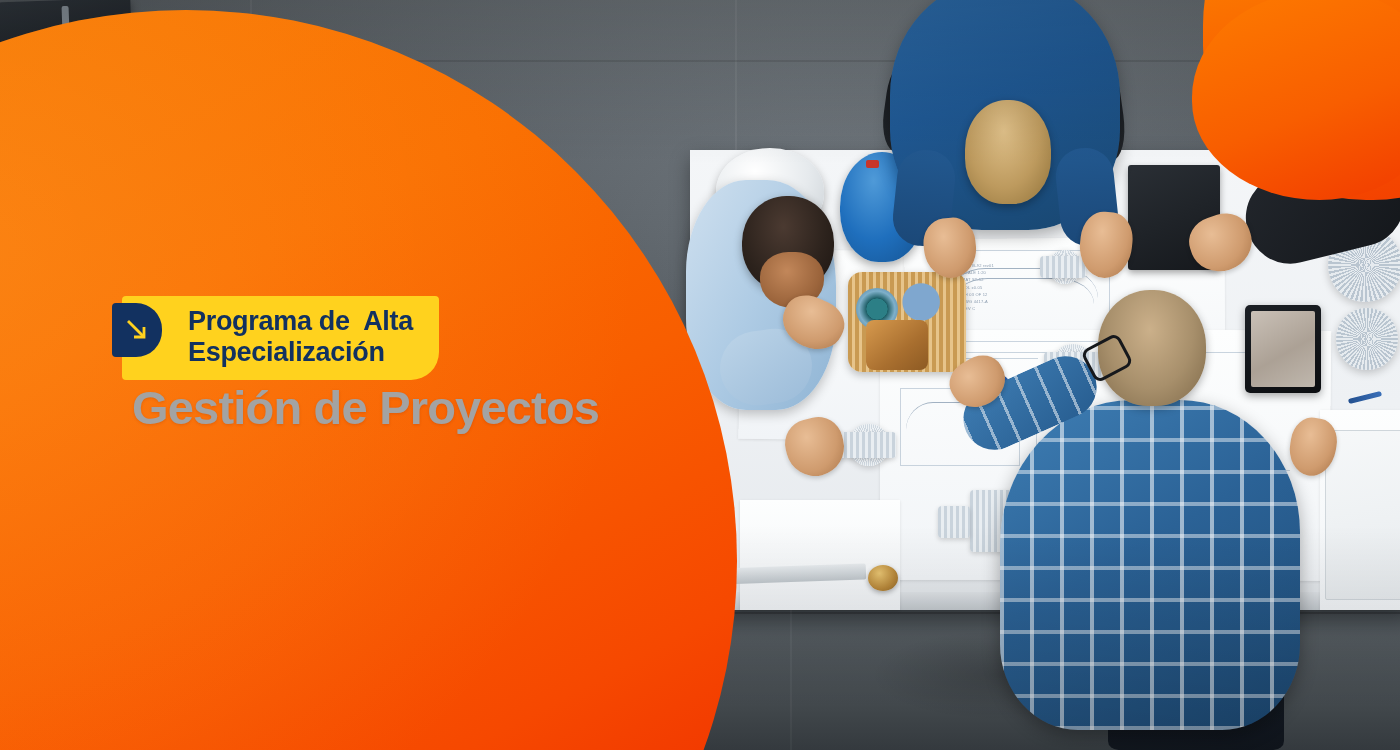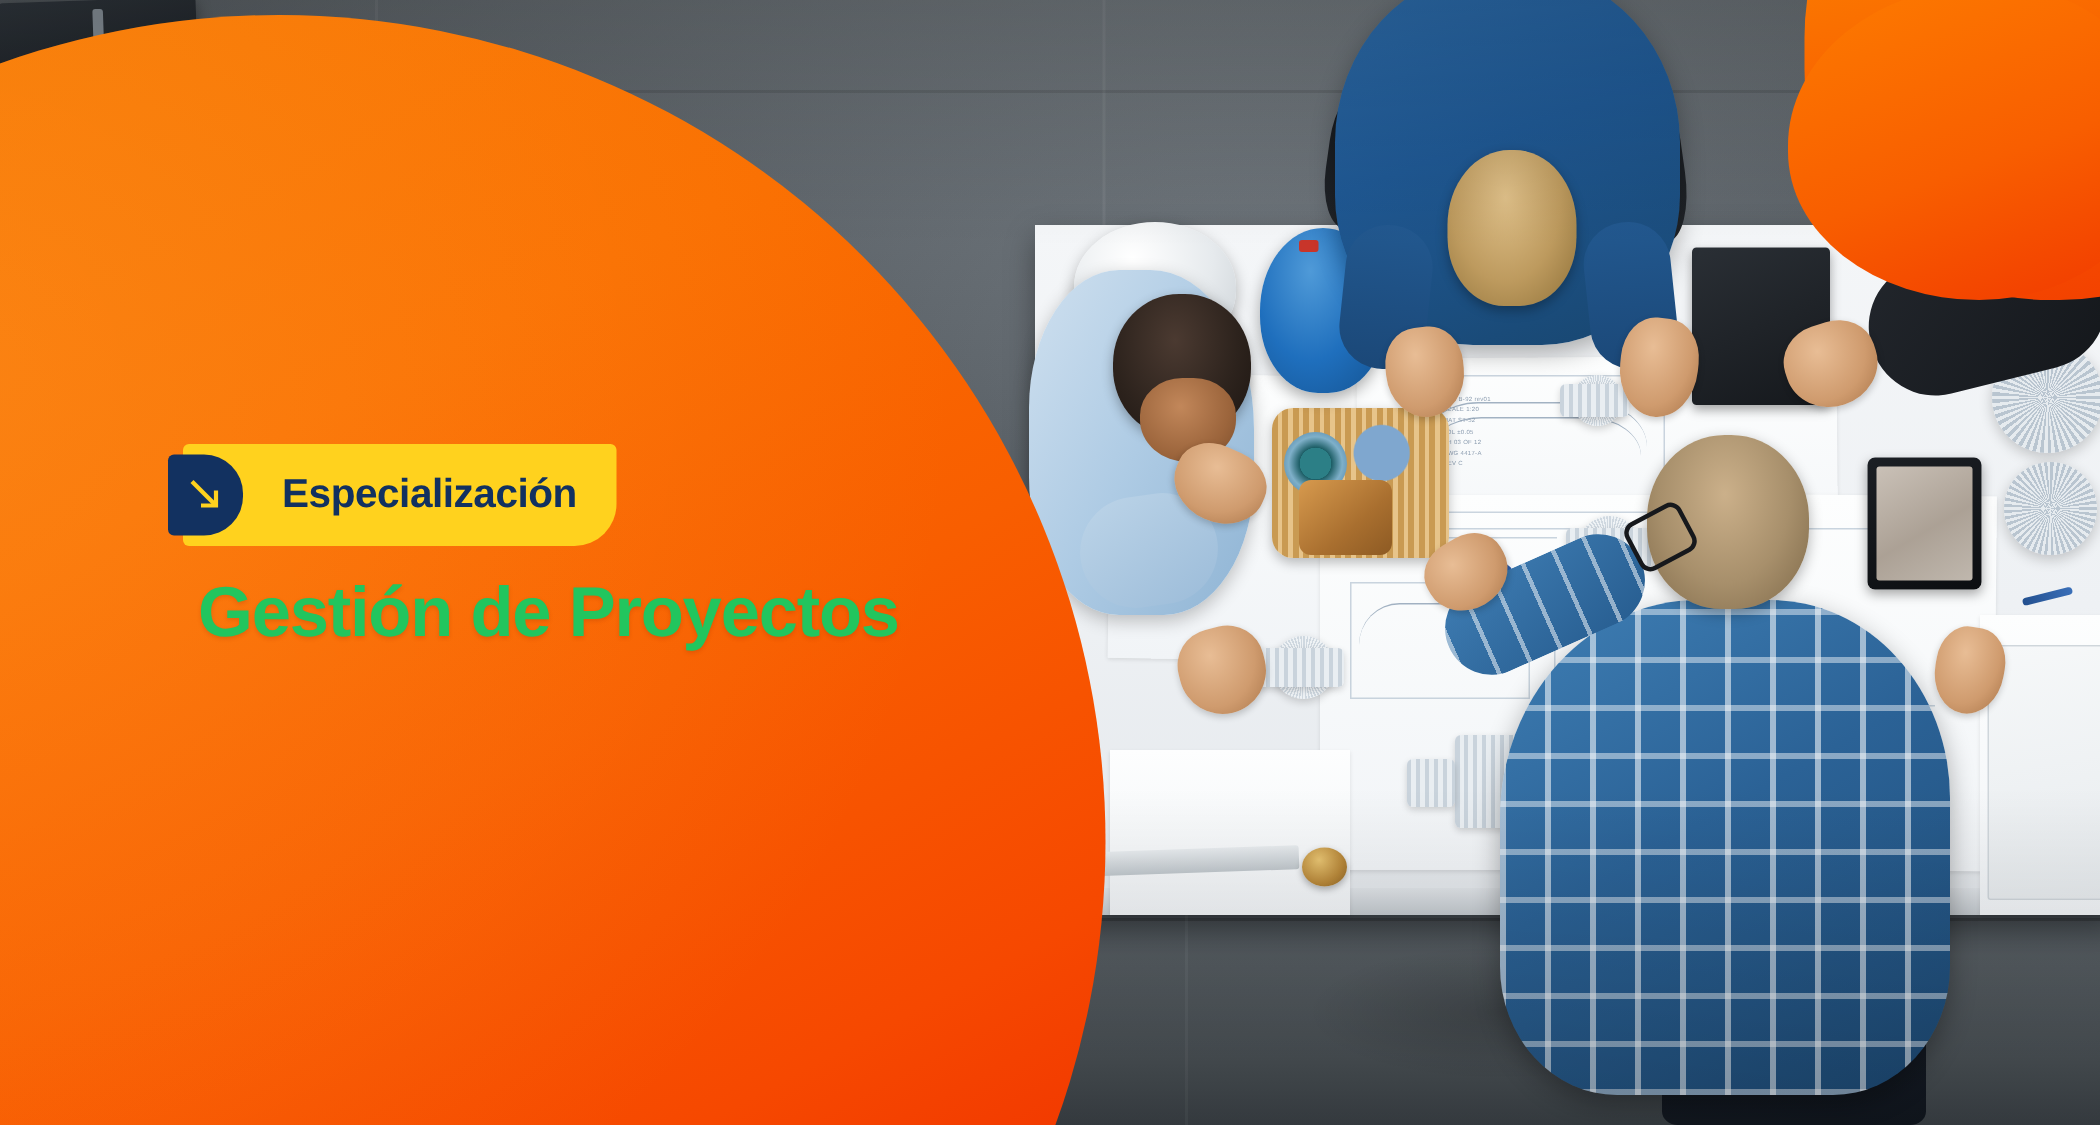--- a/index.html
+++ b/index.html
@@ -390,21 +390,21 @@
     width:50px; height:54px;
     background:#123160;
     border-radius:4px 26px 26px 4px;
     z-index:3;
     display:flex; align-items:center; justify-content:center;
   }
   .badge-icon svg { display:block; }
 
   .headline {
     position:absolute; left:132px; top:382px;
-    color:#22c55e;
+    color:#a3a3a3;
     font-size:47px; font-weight:bold;
     line-height:1.12;
     letter-spacing:-.8px;
     text-shadow:0 1px 3px rgba(120,30,0,.18);
   }
   .headline .ln { display:block; white-space:pre; }
 
   .pill {
     position:absolute; left:1236px; top:666px;
     padding:9px 22px 10px;
@@ -523,20 +523,21 @@
 
   <div class="blob-tr"></div>
   <div class="blob-tr2"></div>
   <div class="circle-left"></div>
   <div class="circle-left-sheen"></div>
 
   <div class="content">
 
     <div class="badge-wrap">
       <div class="badge">
+        <span class="badge-line">Programa de  Alta</span>
         <span class="badge-line">Especialización</span>
       </div>
       <div class="badge-icon">
         <svg width="28" height="28" viewBox="0 0 28 28" aria-hidden="true">
           <path d="M5 5 L21 21" stroke="#FFD21E" stroke-width="2.8" stroke-linecap="butt"></path>
           <path d="M21 11 L21 21 L11 21" stroke="#FFD21E" stroke-width="2.8" fill="none" stroke-linecap="butt" stroke-linejoin="miter"></path>
         </svg>
       </div>
     </div>
 

